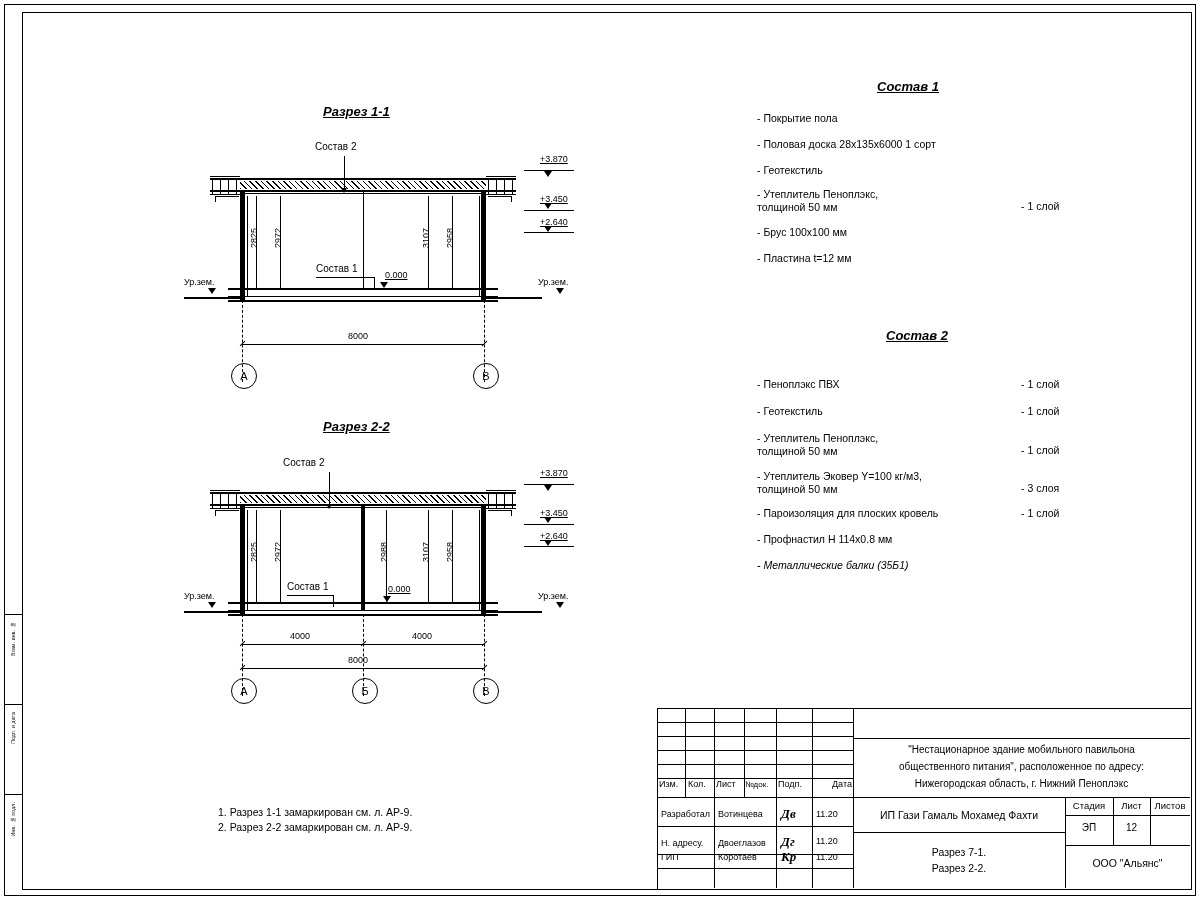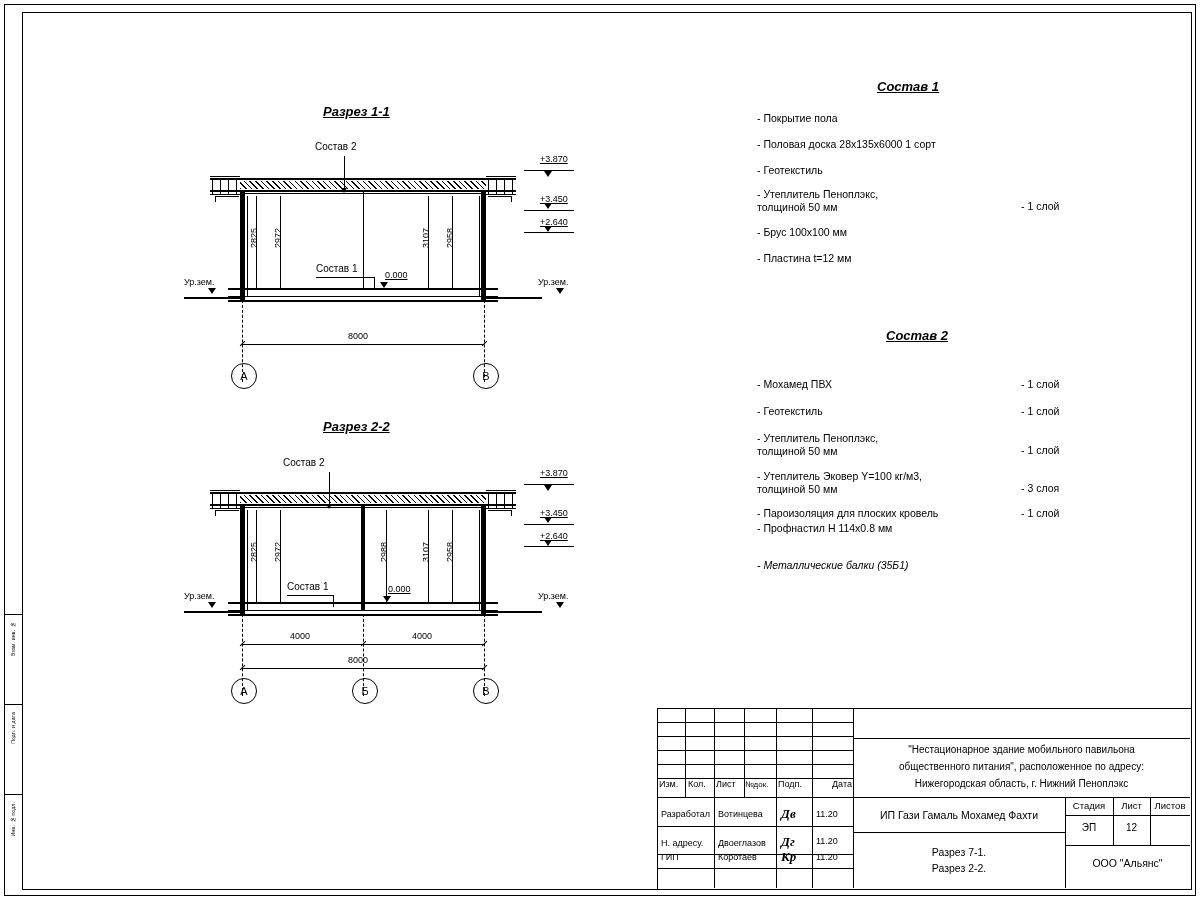--- a/index.html
+++ b/index.html
@@ -218,45 +218,49 @@
   <div class="lbl-s" style="left:412px;top:631px;">4000</div>
   <div class="ln hl" style="left:242px;top:668px;width:242px;height:1px;"></div>
   <div class="tick" style="left:242px;top:664px;transform:rotate(45deg);"></div>
   <div class="tick" style="left:484px;top:664px;transform:rotate(45deg);"></div>
   <div class="lbl-s" style="left:348px;top:655px;">8000</div>
 
   <div class="circle" style="left:231px;top:678px;">А</div>
   <div class="circle" style="left:352px;top:678px;">Б</div>
   <div class="circle" style="left:473px;top:678px;">В</div>
 
+  <div class="notes" style="left:218px;top:805px;">
+    <div>1. Разрез 1-1 замаркирован см. л. АР-9.</div>
+    <div>2. Разрез 2-2 замаркирован см. л. АР-9.</div>
+  </div>
 
   <div class="spec-title" style="left:877px;top:79px;">Состав 1</div>
   <div class="spec-item" style="left:757px;top:112px;">- Покрытие пола</div>
   <div class="spec-item" style="left:757px;top:138px;">- Половая доска 28х135х6000 1 сорт</div>
   <div class="spec-item" style="left:757px;top:164px;">- Геотекстиль</div>
   <div class="spec-item" style="left:757px;top:188px;">- Утеплитель Пеноплэкс,
 толщиной 50 мм</div>
   <div class="spec-qty" style="left:1021px;top:200px;">- 1 слой</div>
   <div class="spec-item" style="left:757px;top:226px;">- Брус 100х100 мм</div>
   <div class="spec-item" style="left:757px;top:252px;">- Пластина t=12 мм</div>
 
   <div class="spec-title" style="left:886px;top:328px;">Состав 2</div>
-  <div class="spec-item" style="left:757px;top:378px;">- Мохамед ПВХ</div>
+  <div class="spec-item" style="left:757px;top:378px;">- Пеноплэкс ПВХ</div>
   <div class="spec-qty" style="left:1021px;top:378px;">- 1 слой</div>
   <div class="spec-item" style="left:757px;top:405px;">- Геотекстиль</div>
   <div class="spec-qty" style="left:1021px;top:405px;">- 1 слой</div>
   <div class="spec-item" style="left:757px;top:432px;">- Утеплитель Пеноплэкс,
 толщиной 50 мм</div>
   <div class="spec-qty" style="left:1021px;top:444px;">- 1 слой</div>
   <div class="spec-item" style="left:757px;top:470px;">- Утеплитель Эковер Y=100 кг/м3,
 толщиной 50 мм</div>
   <div class="spec-qty" style="left:1021px;top:482px;">- 3 слоя</div>
   <div class="spec-item" style="left:757px;top:507px;">- Пароизоляция для плоских кровель</div>
   <div class="spec-qty" style="left:1021px;top:507px;">- 1 слой</div>
-  <div class="spec-item" style="left:757px;top:522px;">- Профнастил Н 114х0.8 мм</div>
+  <div class="spec-item" style="left:757px;top:533px;">- Профнастил Н 114х0.8 мм</div>
   <div class="spec-item" style="left:757px;top:559px;font-style:italic;">- Металлические балки (35Б1)</div>
 
   <div style="position:absolute;left:657px;top:708px;width:533px;height:180px;border:1.4px solid #000;"></div>
 
   <div class="ln" style="left:657px;top:708px;width:0;height:0;"></div>
 
   <div style="position:absolute;left:657px;top:708px;width:196px;height:90px;">
     <div class="ln hl" style="left:0;top:14px;width:196px;"></div>
     <div class="ln hl" style="left:0;top:28px;width:196px;"></div>
     <div class="ln hl" style="left:0;top:42px;width:196px;"></div>

